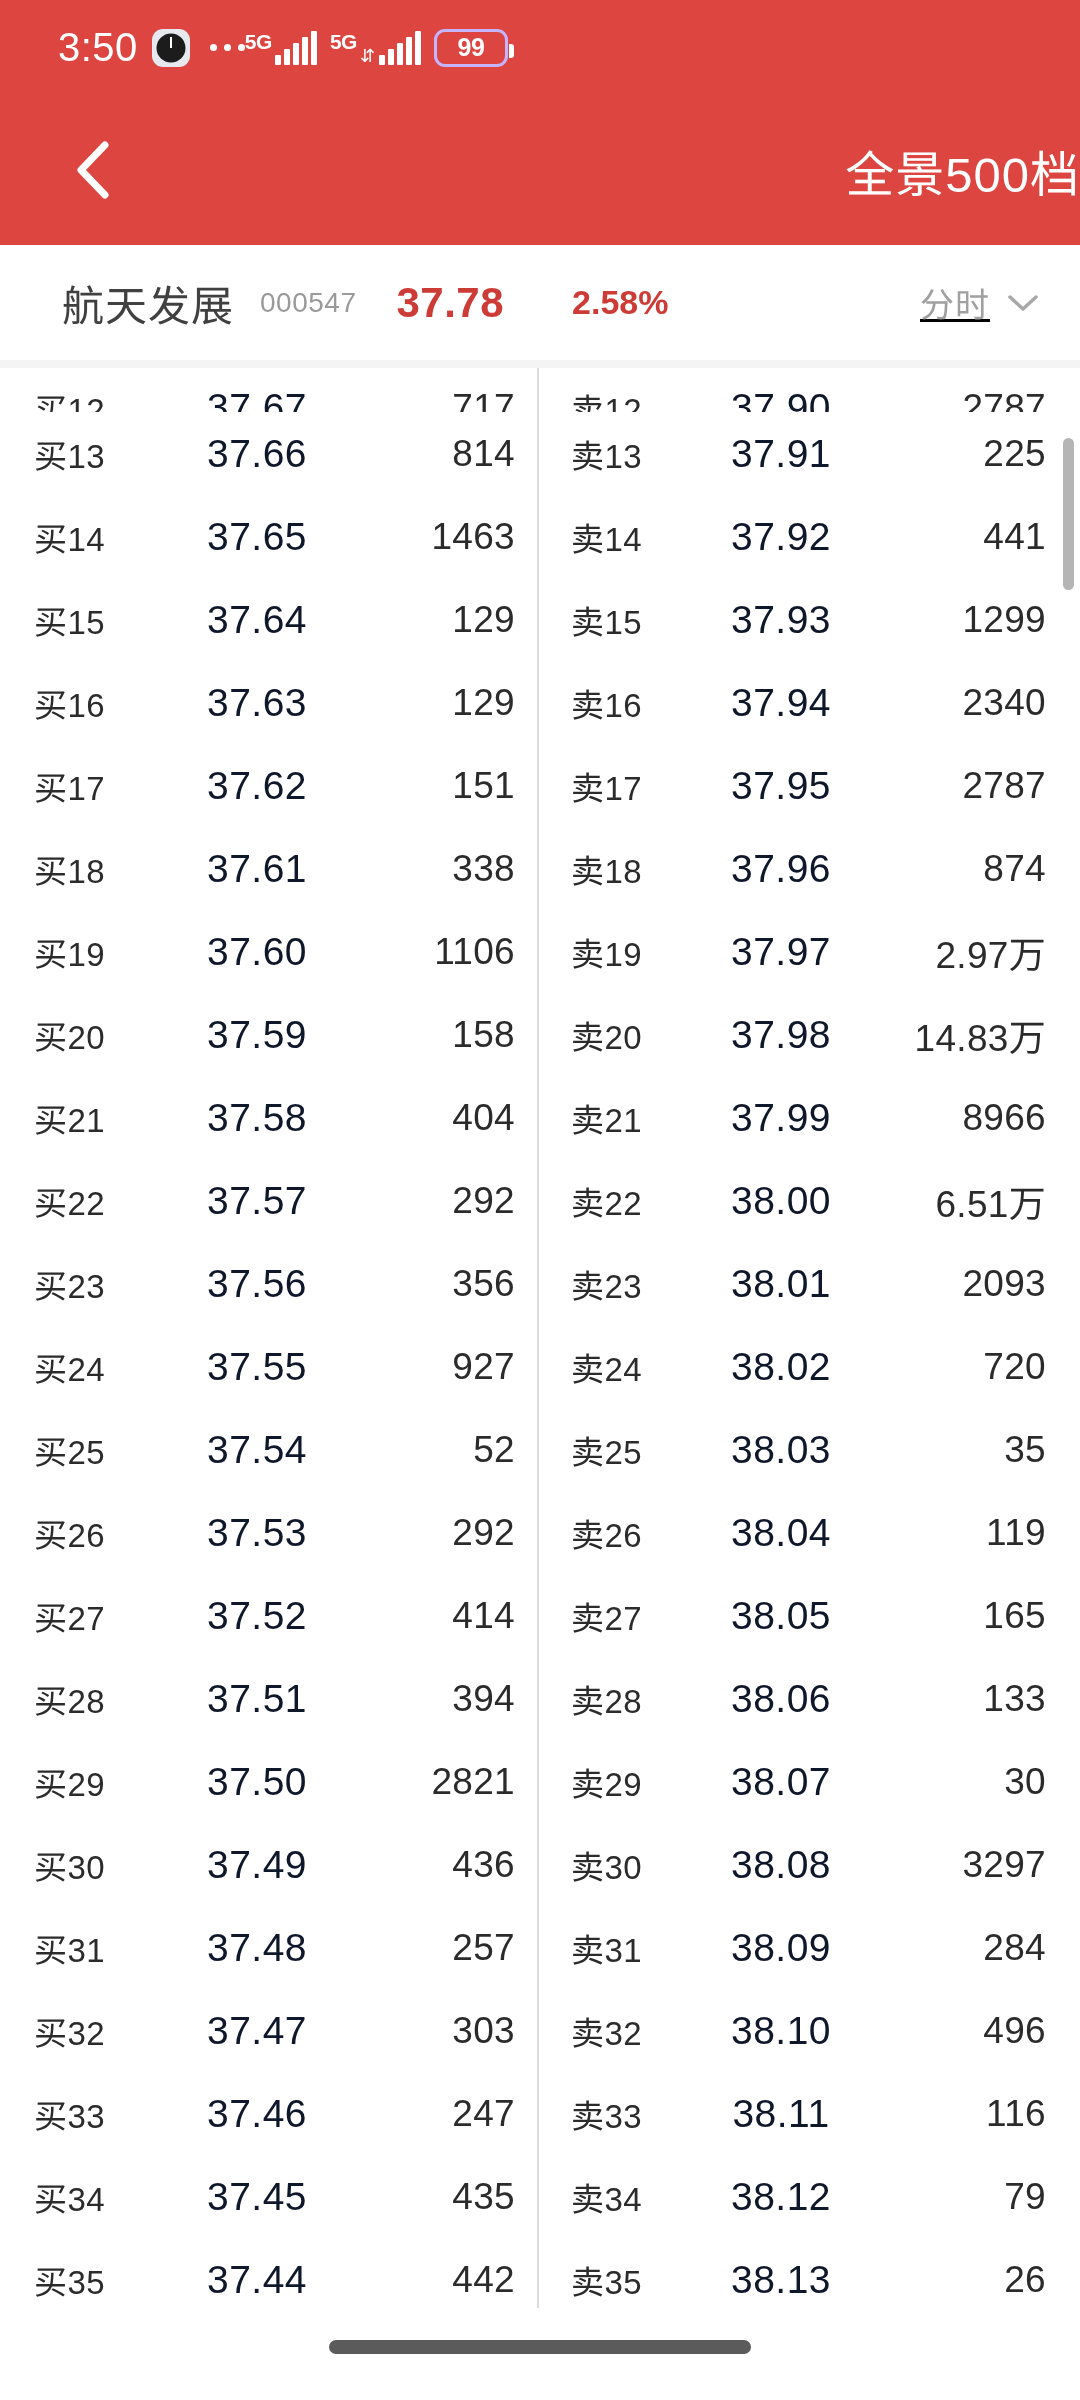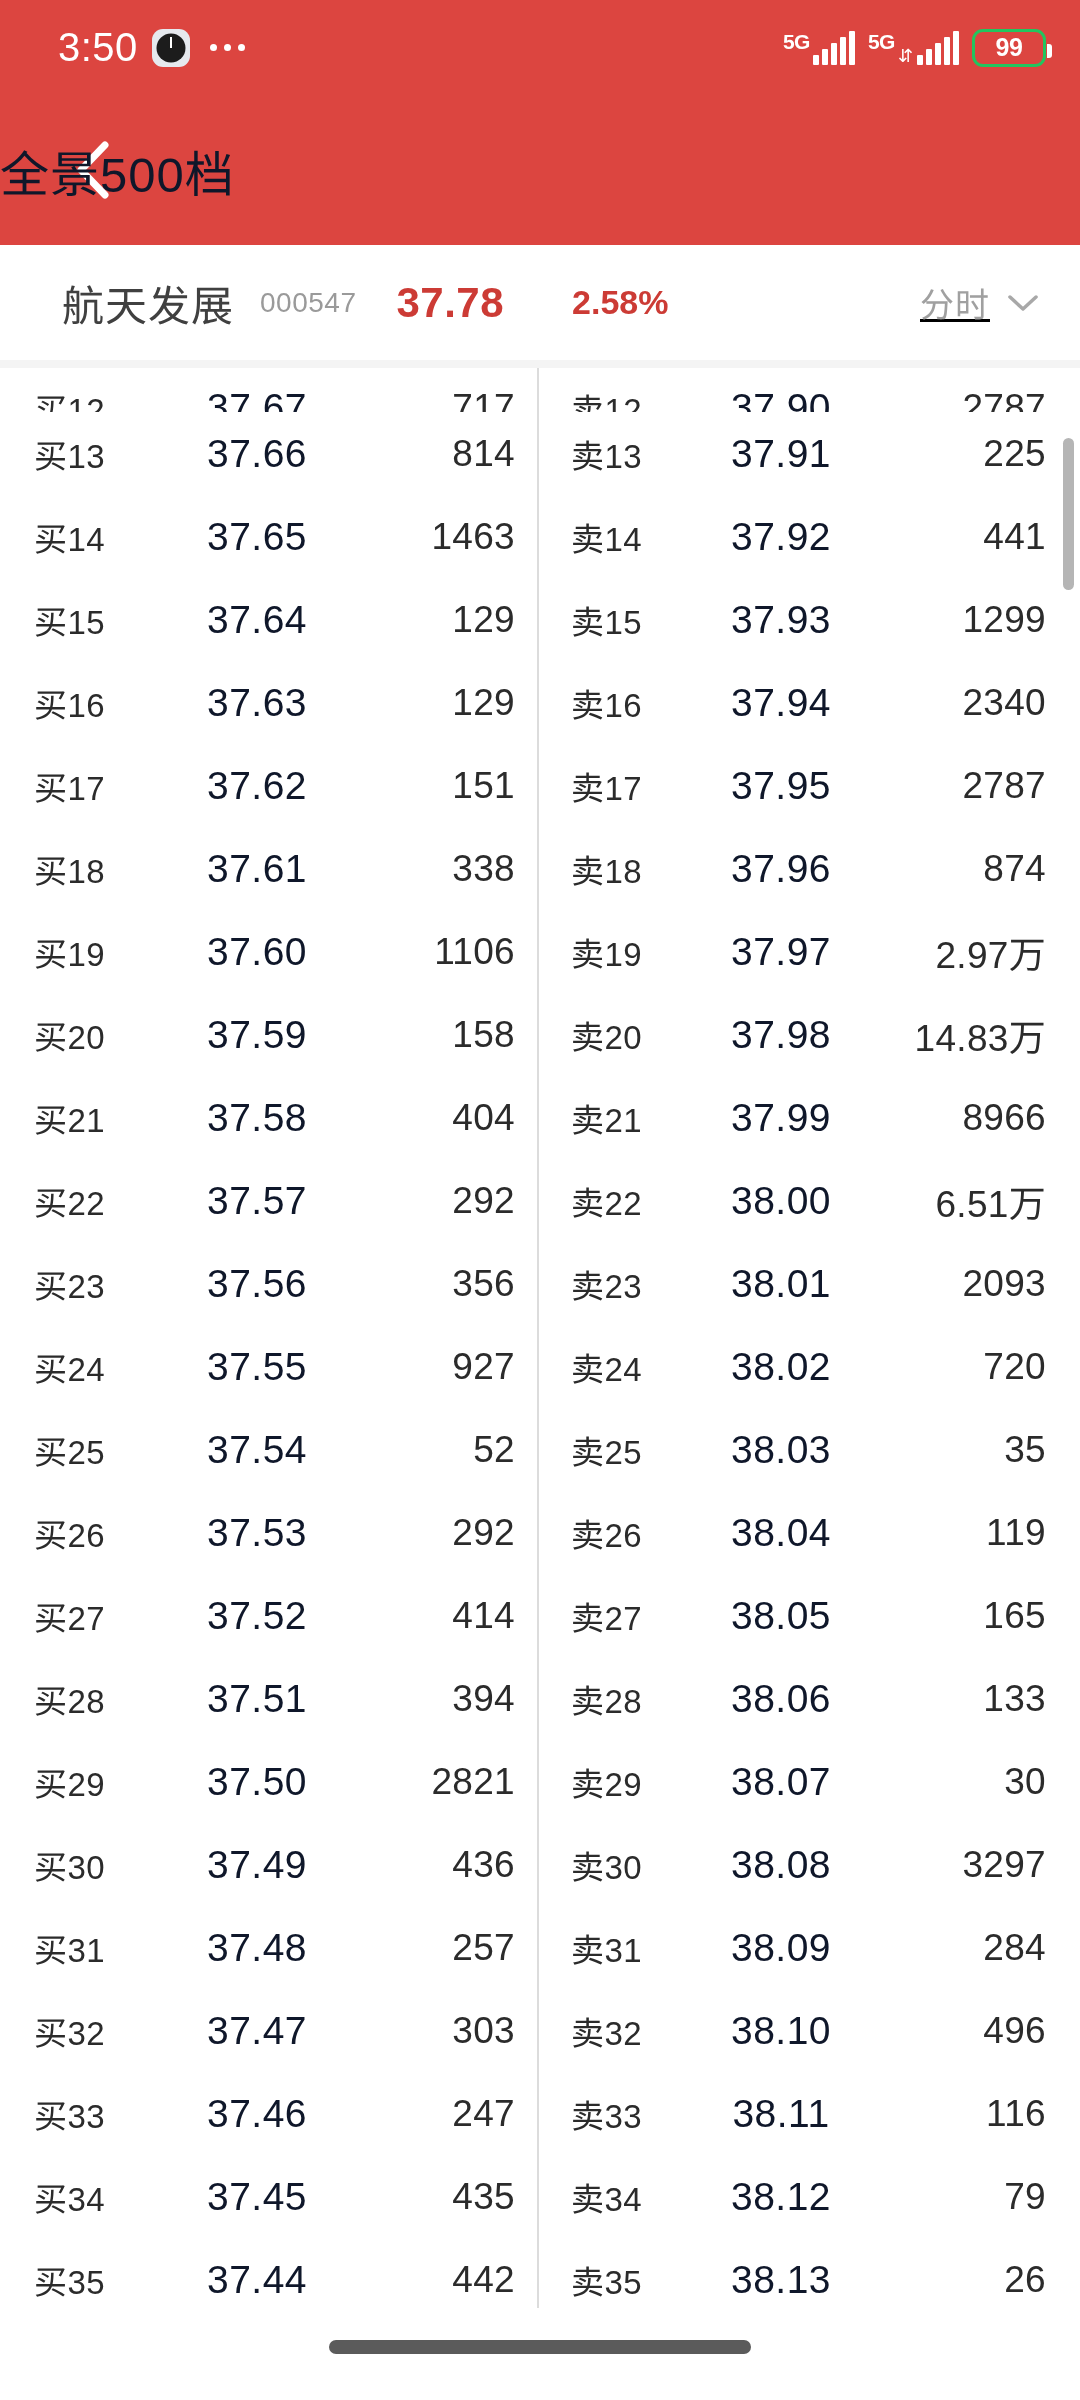--- a/index.html
+++ b/index.html
@@ -14,21 +14,21 @@
 
   
   .header-red {
     position:absolute; top:0; left:0; width:1080px; height:245px;
     background:#dc4540;
   }
 
   
   .statusbar {
     position:absolute; top:0; left:0; width:1080px; height:95px;
-    display:flex; align-items:center; justify-content:space-between;
+    display:flex; align-items:center; 
     padding:0 34px 0 58px;
   }
   .sb-left { display:flex; align-items:center; gap:14px; }
   .sb-time { color:#fff; font-size:40px; font-weight:400; letter-spacing:0.5px; }
   .clock-icon {
     width:38px; height:38px; border-radius:11px;
     background:#e6e9ee; position:relative; display:inline-block;
   }
   .clock-icon .face {
     position:absolute; left:50%; top:50%; transform:translate(-50%,-50%);
@@ -48,43 +48,43 @@
                align-self:flex-start; margin-bottom:-2px; letter-spacing:-0.5px;}
   .bars { display:flex; align-items:flex-end; gap:3px; height:34px; }
   .bars i { width:6px; background:#fff; display:block; border-radius:1px; }
   .bars i:nth-child(1){height:10px;}
   .bars i:nth-child(2){height:16px;}
   .bars i:nth-child(3){height:22px;}
   .bars i:nth-child(4){height:28px;}
   .bars i:nth-child(5){height:34px;}
   .dl-arrow { color:#fff; font-size:18px; line-height:1; margin-right:1px; }
   .battery {
-    width:74px; height:38px; border:3px solid #22c55e; border-radius:11px;
+    width:74px; height:38px; border:3px solid #c4b5fd; border-radius:11px;
     display:flex; align-items:center; justify-content:center; position:relative;
   }
   .battery:after {
     content:""; position:absolute; right:-9px; top:12px;
     width:5px; height:14px; background:#fff; border-radius:0 3px 3px 0;
   }
   .battery span { color:#fff; font-size:25px; font-weight:700; letter-spacing:-0.5px; }
 
   
   .titlebar {
     position:absolute; top:95px; left:0; width:1080px; height:150px;
   }
   .back-btn {
     position:absolute; left:62px; top:50%; transform:translateY(-50%);
     width:62px; height:62px; display:flex; align-items:center; justify-content:center;
     cursor:pointer;
   }
   .back-btn svg { display:block; }
   .title-text {
     position:absolute; left:0; top:50%; transform:translateY(-50%);
-    width:1080px; text-align:left;
-    color:#0f172a; font-size:49px; font-weight:400; letter-spacing:1px;
+    width:1080px; text-align:right;
+    color:#ffffff; font-size:49px; font-weight:400; letter-spacing:1px;
   }
 
   
   .stockbar {
     position:absolute; top:245px; left:0; width:1080px; height:115px;
     background:#fff; display:flex; align-items:center; padding:0 40px 0 62px;
   }
   .stk-name { font-size:42px; color:#404040; font-weight:500; letter-spacing:1px; }
   .stk-code { font-size:28px; color:#9a9a9a; margin-left:26px; letter-spacing:0.5px; }
   .stk-price { font-size:42px; color:#cc3b35; font-weight:700; margin-left:40px; letter-spacing:0.5px;}

